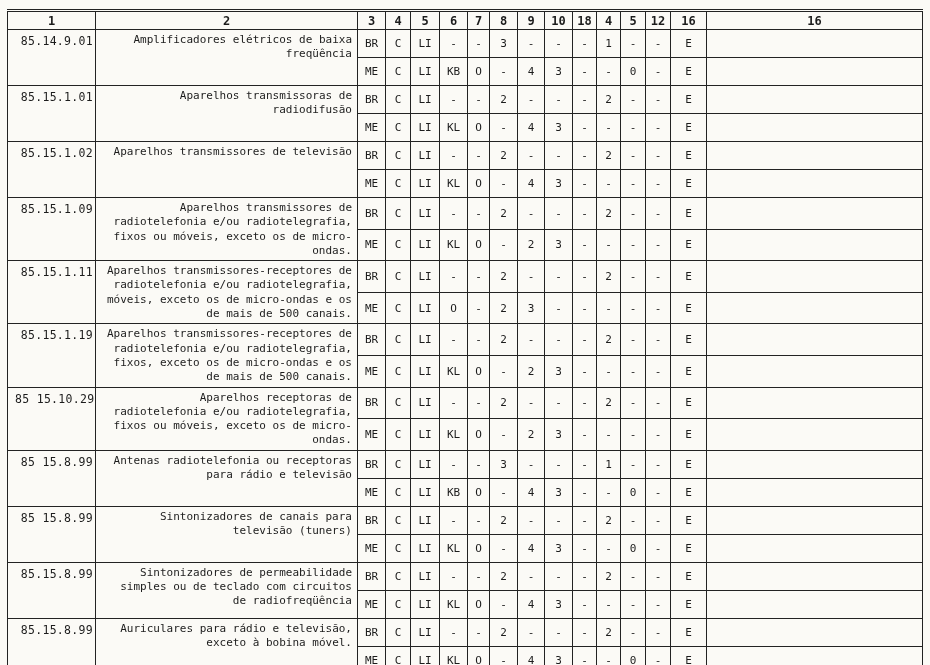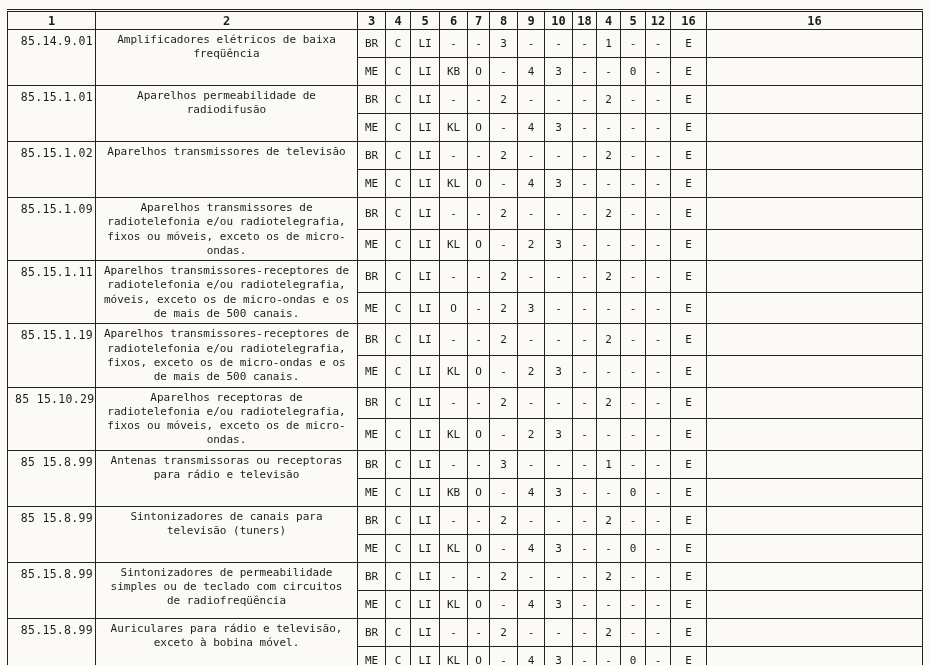--- a/index.html
+++ b/index.html
@@ -38,21 +38,21 @@
   td.code-cell {
     vertical-align: top;
     text-align: right;
     padding: 4px 2px 0 7px;
     font-size: 11.5px;
     letter-spacing: 0.3px;
     white-space: nowrap;
   }
   td.desc-cell {
     vertical-align: top;
-    text-align: center;
+    text-align: right;
     padding: 3px 5px 2px 5px;
     font-size: 11px;
     line-height: 1.3;
   }
   td.val-cell {
     text-align: center;
     vertical-align: middle;
     font-size: 11px;
     height: 27px;
     padding: 0 1px;
@@ -134,21 +134,21 @@
           <td class="val-cell">3</td>
           <td class="val-cell">-</td>
           <td class="val-cell">-</td>
           <td class="val-cell">0</td>
           <td class="val-cell">-</td>
           <td class="val-cell">E</td>
           <td class="val-cell last-col"></td>
         </tr>
         <tr>
           <td class="code-cell" rowspan="2">85.15.1.01</td>
-          <td class="desc-cell" rowspan="2">Aparelhos permeabilidade de radiodifusão</td>
+          <td class="desc-cell" rowspan="2">Aparelhos transmissoras de radiodifusão</td>
           <td class="val-cell">BR</td>
           <td class="val-cell">C</td>
           <td class="val-cell">LI</td>
           <td class="val-cell">-</td>
           <td class="val-cell">-</td>
           <td class="val-cell">2</td>
           <td class="val-cell">-</td>
           <td class="val-cell">-</td>
           <td class="val-cell">-</td>
           <td class="val-cell">2</td>
@@ -338,21 +338,21 @@
           <td class="val-cell">3</td>
           <td class="val-cell">-</td>
           <td class="val-cell">-</td>
           <td class="val-cell">-</td>
           <td class="val-cell">-</td>
           <td class="val-cell">E</td>
           <td class="val-cell last-col"></td>
         </tr>
         <tr>
           <td class="code-cell" rowspan="2">85 15.8.99</td>
-          <td class="desc-cell" rowspan="2">Antenas transmissoras ou receptoras para rádio e televisão</td>
+          <td class="desc-cell" rowspan="2">Antenas radiotelefonia ou receptoras para rádio e televisão</td>
           <td class="val-cell">BR</td>
           <td class="val-cell">C</td>
           <td class="val-cell">LI</td>
           <td class="val-cell">-</td>
           <td class="val-cell">-</td>
           <td class="val-cell">3</td>
           <td class="val-cell">-</td>
           <td class="val-cell">-</td>
           <td class="val-cell">-</td>
           <td class="val-cell">1</td>

